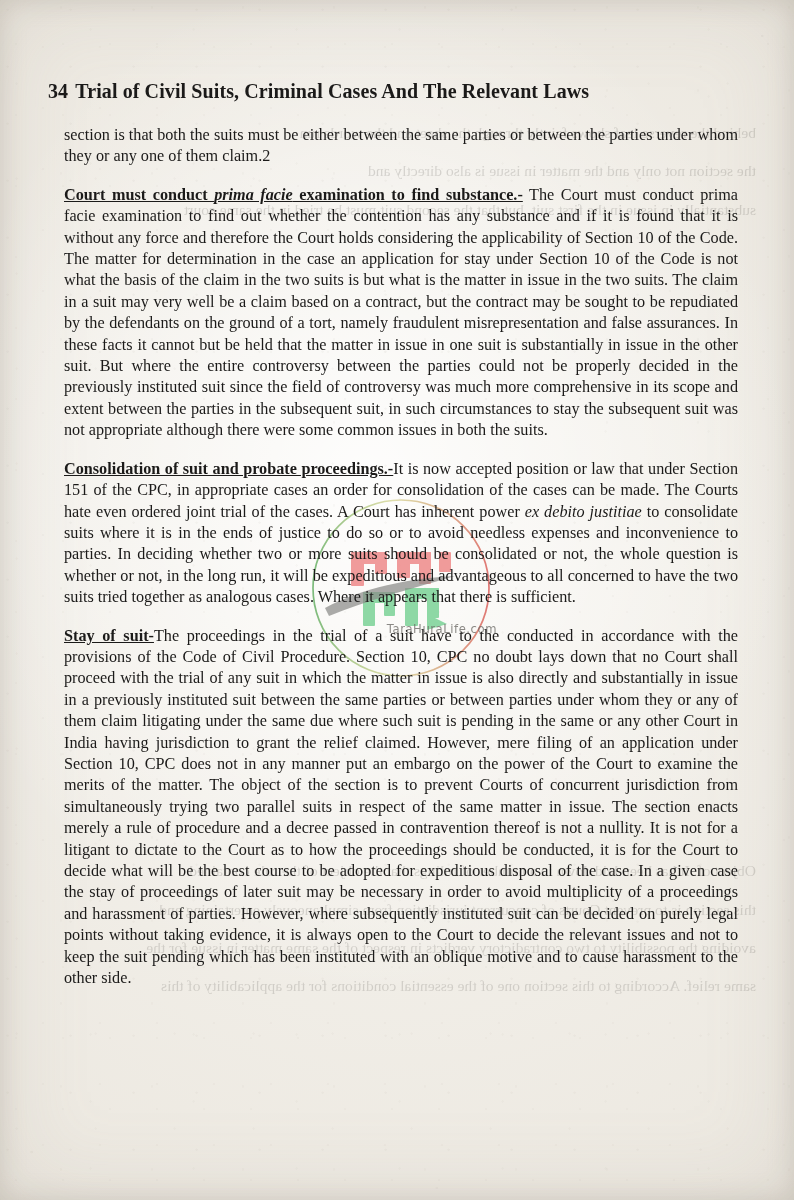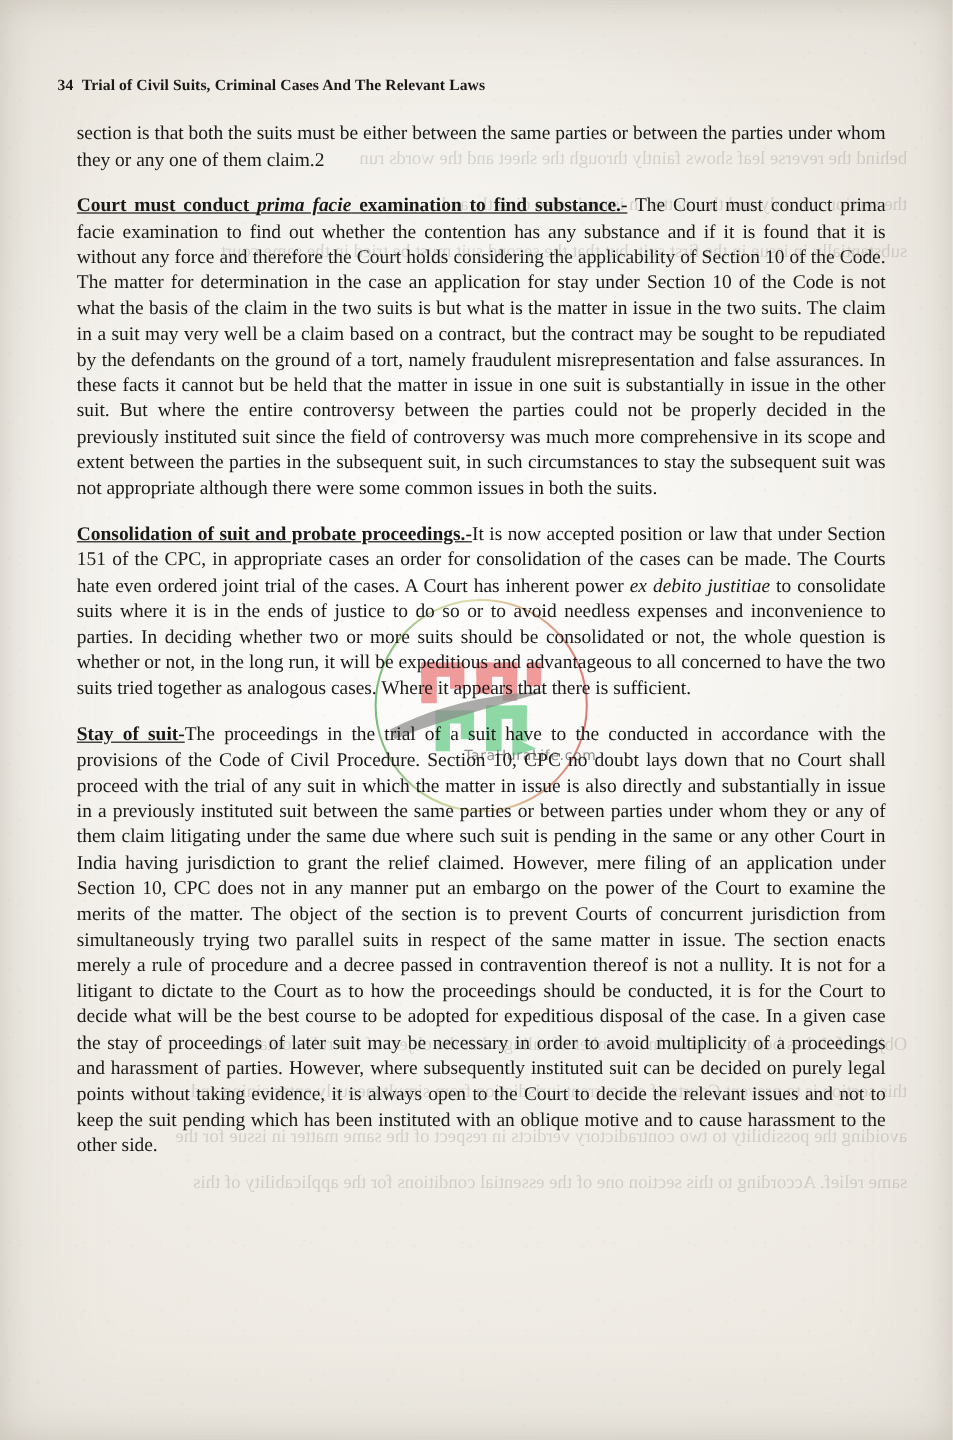--- a/index.html
+++ b/index.html
@@ -55,22 +55,22 @@
   
   #content {
     position: absolute;
     left: 48px;
     top: 0;
     width: 706px;
     z-index: 4;
   }
 
   .running-head {
-    margin-top: 64px;
-    font-size: 13px;
+    margin-top: 80px;
+    font-size: 20px;
     font-weight: bold;
     letter-spacing: .1px;
     line-height: 1.1;
     white-space: nowrap;
   }
   .running-head .folio { margin-right: 7px; font-weight: bold; }
 
   p.para {
     margin: 16px;
     font-size: 16.2px;

